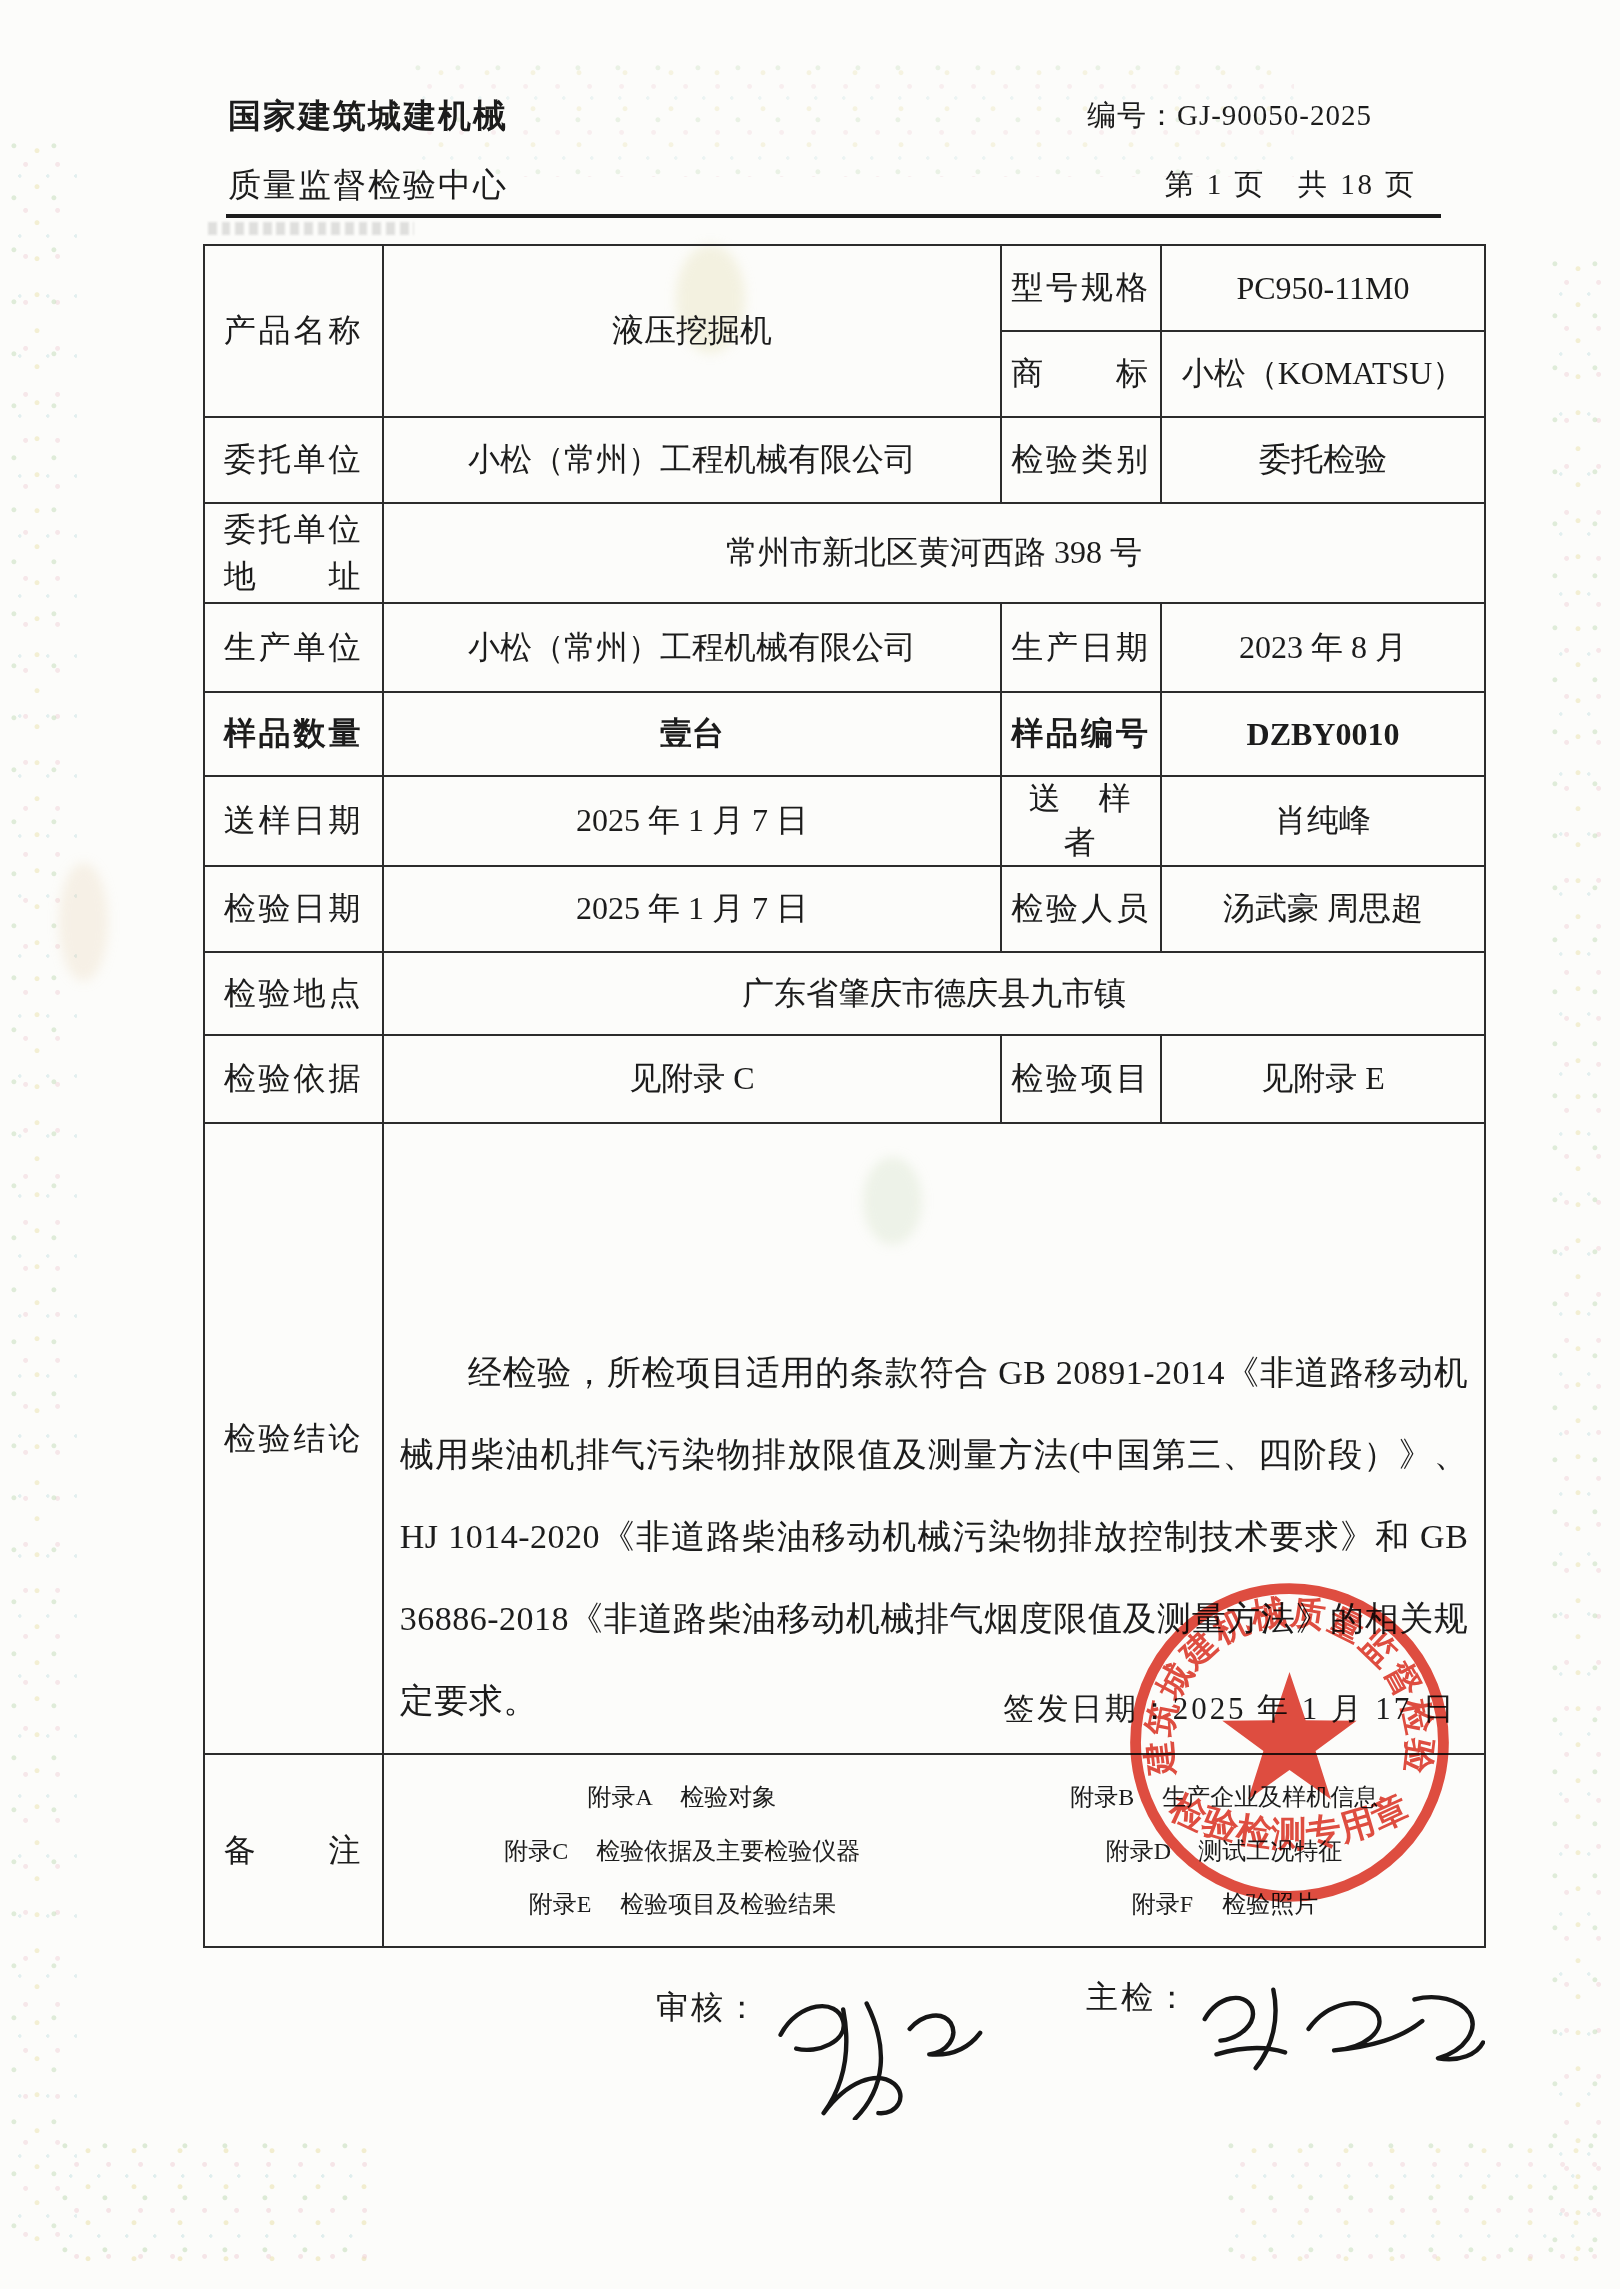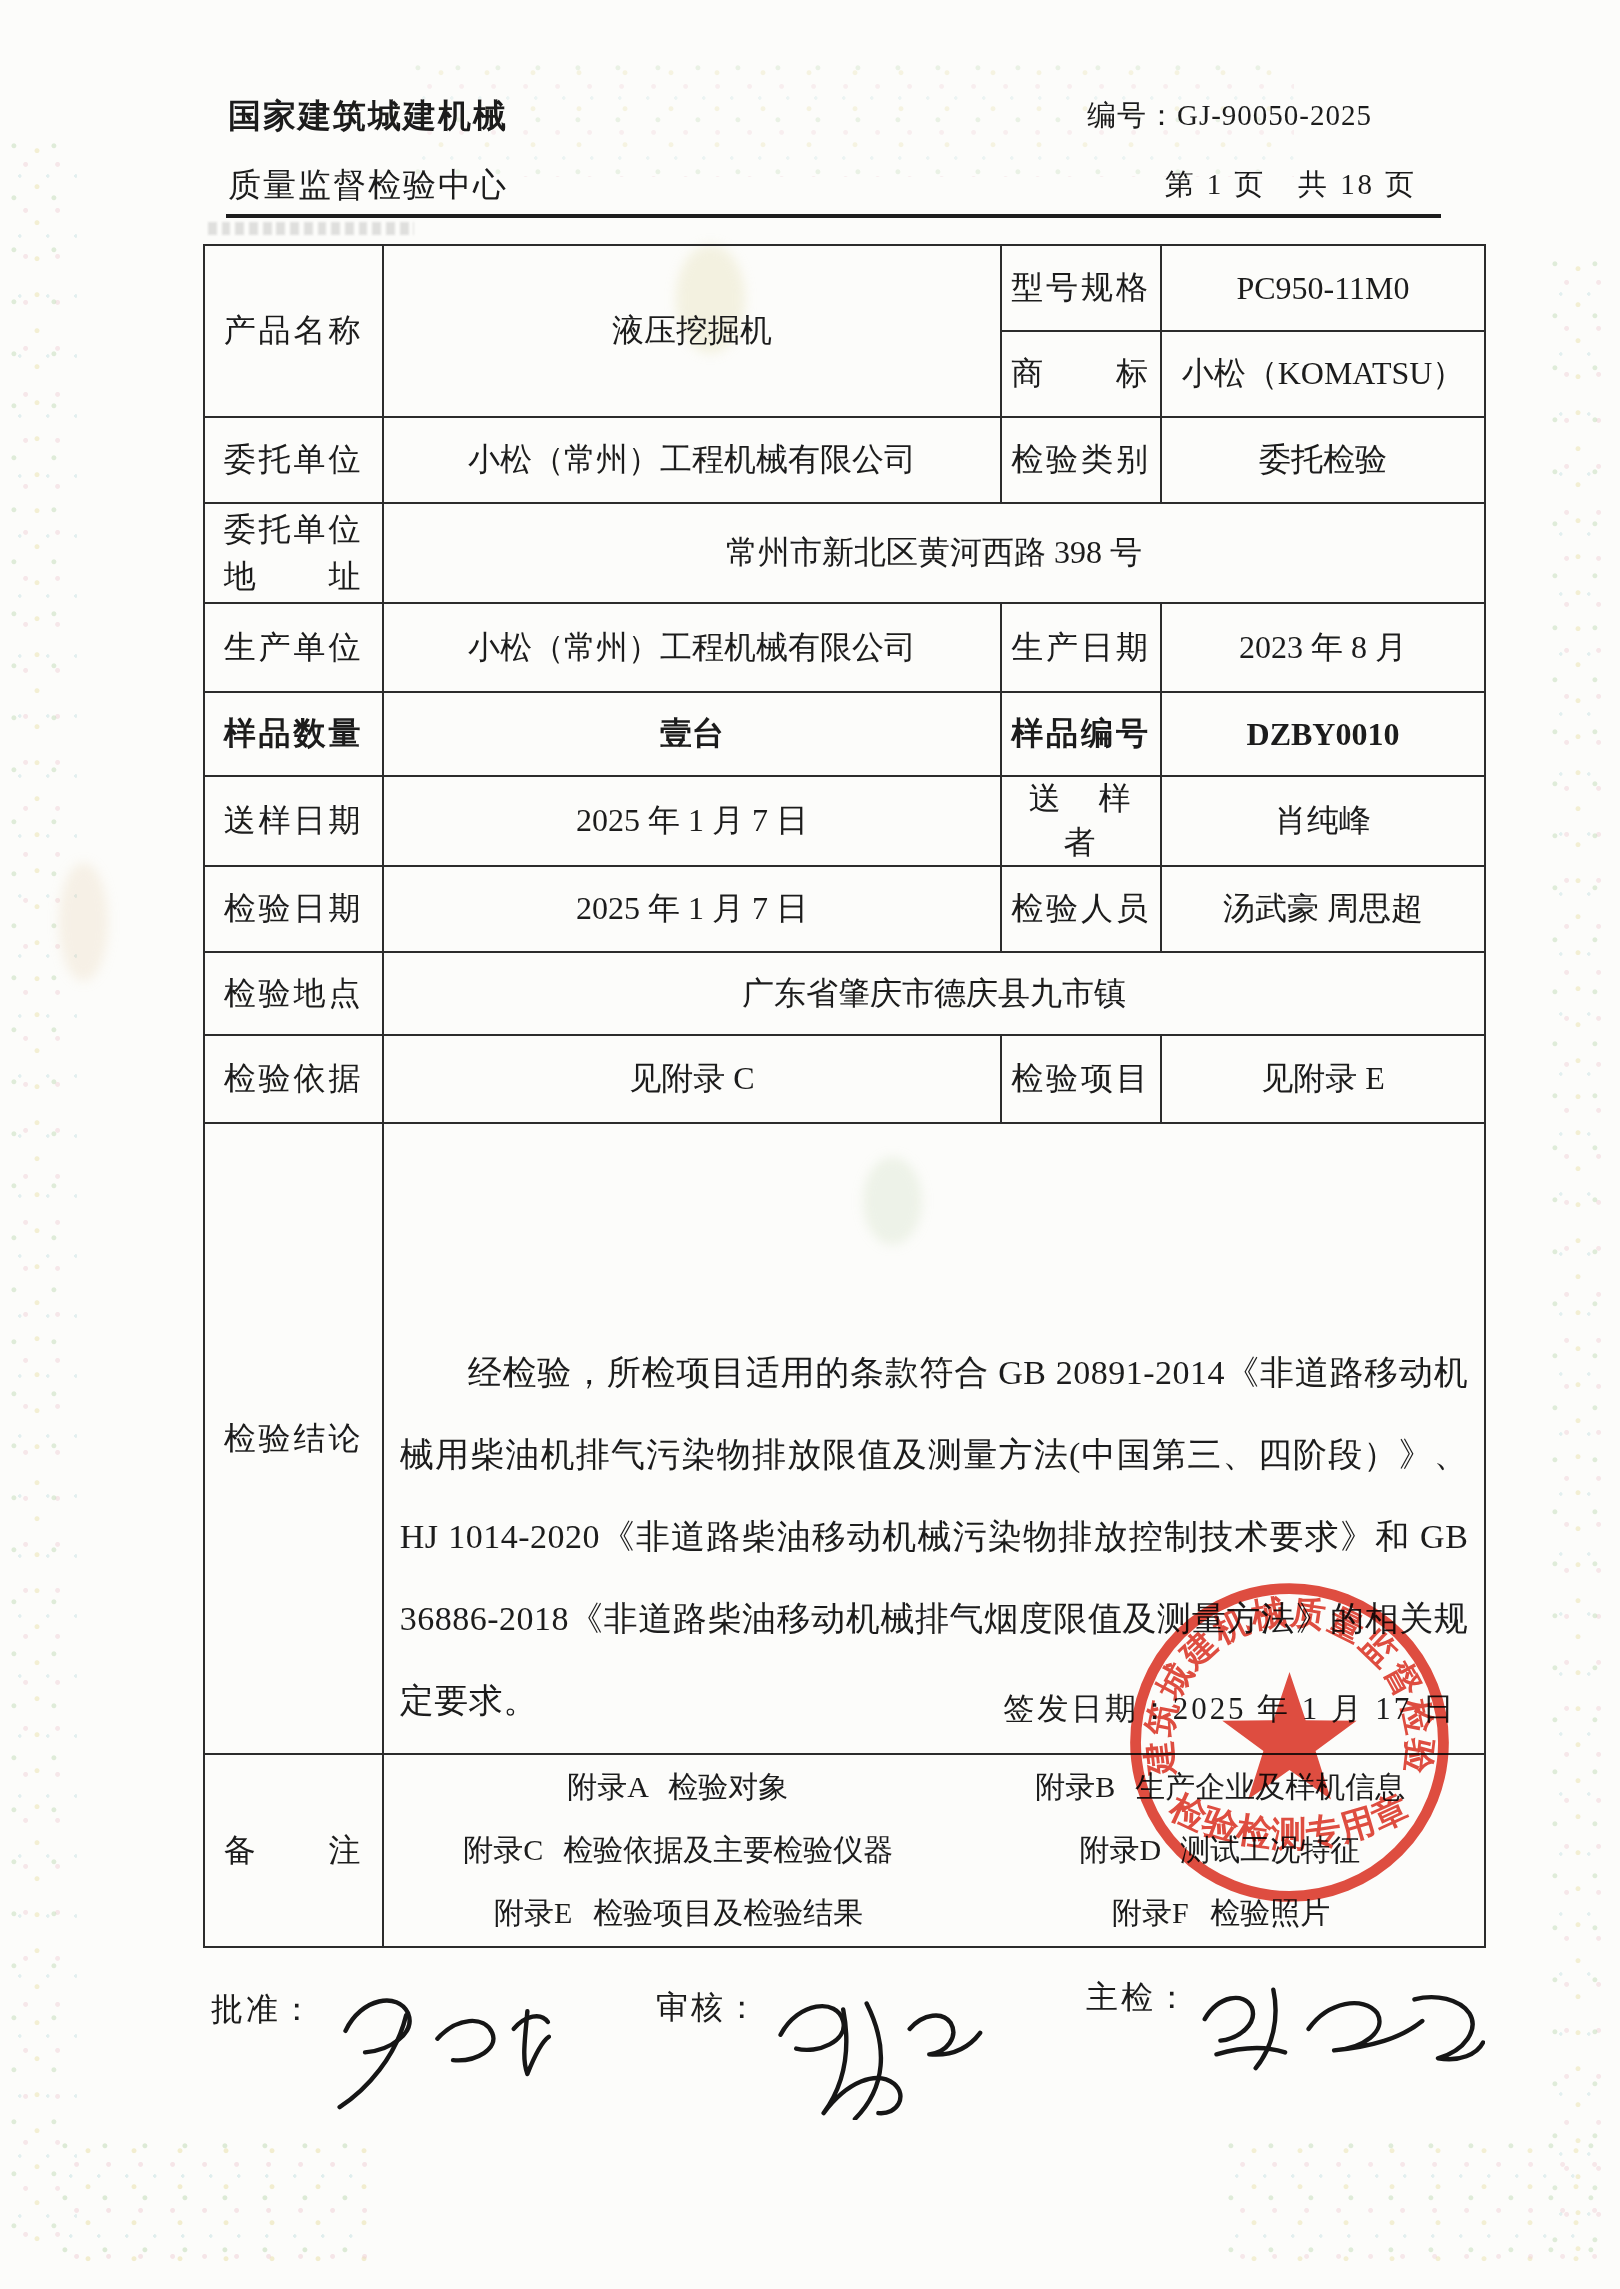--- a/index.html
+++ b/index.html
@@ -60,21 +60,21 @@
   .conclusion-text{
     margin:196px 15.7px 0 15.7px;
     font-size:34px;line-height:82px;
     text-align:justify;text-indent:2em;letter-spacing:0.5px;
   }
   .issue-date{position:absolute;right:27.4px;bottom:23.5px;font-size:31px;letter-spacing:2.9px;white-space:nowrap;}
   
   td.remarks-cell{vertical-align:middle;text-align:left;}
   .appendix-grid{
     display:grid;grid-template-columns:537px 1fr;row-gap:21.6px;
-    padding-left:15.7px;font-size:30px;
+    padding-left:15.7px;font-size:24px;
   }
   .app-item{white-space:nowrap;}
   .app-code{display:inline-block;min-width:120px;}
   
   .sig-block{position:absolute;display:flex;align-items:flex-start;}
   .sig-label{font-size:32px;letter-spacing:2.9px;white-space:nowrap;padding-top:7.8px;}
   .sig-block svg{display:block;}
   .sig-stroke{fill:none;stroke:#161616;stroke-width:4.5;stroke-linecap:round;stroke-linejoin:round;}
   #sig-approve{left:211px;top:1980px;}
   #sig-review{left:656px;top:1978px;}
@@ -188,30 +188,20 @@
           <div class="app-item"><span class="app-code">附录C</span><span>检验依据及主要检验仪器</span></div>
           <div class="app-item"><span class="app-code">附录D</span><span>测试工况特征</span></div>
           <div class="app-item"><span class="app-code">附录E</span><span>检验项目及检验结果</span></div>
           <div class="app-item"><span class="app-code">附录F</span><span>检验照片</span></div>
         </div>
       </td>
     </tr>
   </tbody>
     </table>
 
-  <div class="sig-block" id="sig-approve">
-    <span class="sig-label">批准：</span>
-    <svg width="235" height="132" viewBox="0 0 240 135">
-      <path class="sig-stroke" d="M30,52 C46,18 84,12 94,34 C102,54 76,72 50,74"></path>
-      <path class="sig-stroke" d="M92,36 C82,78 52,112 24,130"></path>
-      <path class="sig-stroke" d="M124,60 C144,38 172,36 180,54 C187,70 164,84 140,82"></path>
-      <path class="sig-stroke" d="M202,50 C214,36 230,33 237,43"></path>
-      <path class="sig-stroke" d="M216,32 C214,58 210,80 216,96 C224,76 232,62 238,58"></path>
-    </svg>
-  </div>
   <div class="sig-block" id="sig-chief">
     <span class="sig-label">主检：</span>
     <svg width="294" height="108" viewBox="0 0 300 110">
       <path class="sig-stroke" d="M14,52 C28,28 54,24 62,40 C68,56 50,72 30,74"></path>
       <path class="sig-stroke" d="M26,88 C54,80 78,80 96,86"></path>
       <path class="sig-stroke" d="M84,22 C90,50 84,80 66,102"></path>
       <path class="sig-stroke" d="M120,62 C140,34 176,28 190,46 C200,64 176,82 146,84 C184,80 214,72 236,54"></path>
       <path class="sig-stroke" d="M228,32 C250,26 274,32 284,46 C294,62 280,84 252,92 C274,96 292,88 298,76"></path>
     </svg>
   </div>

